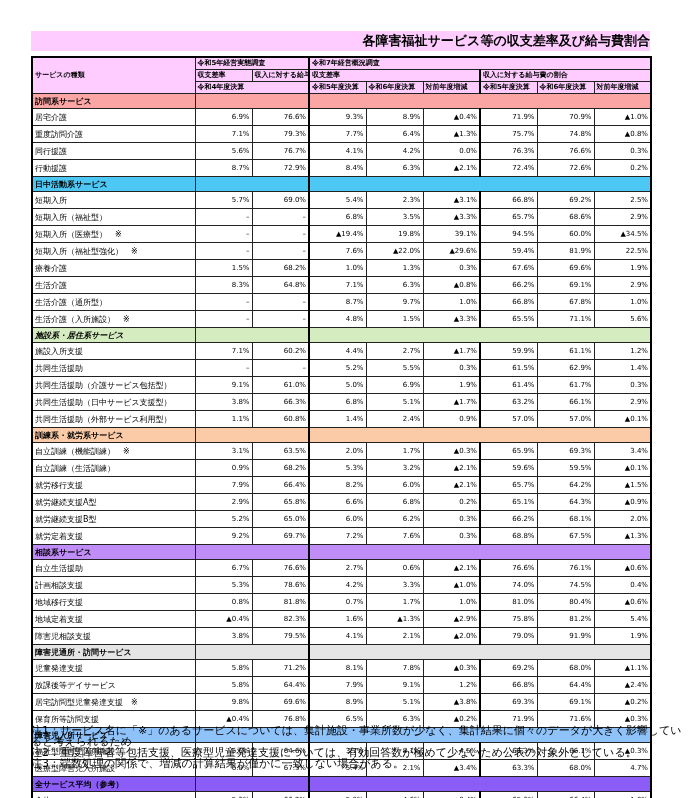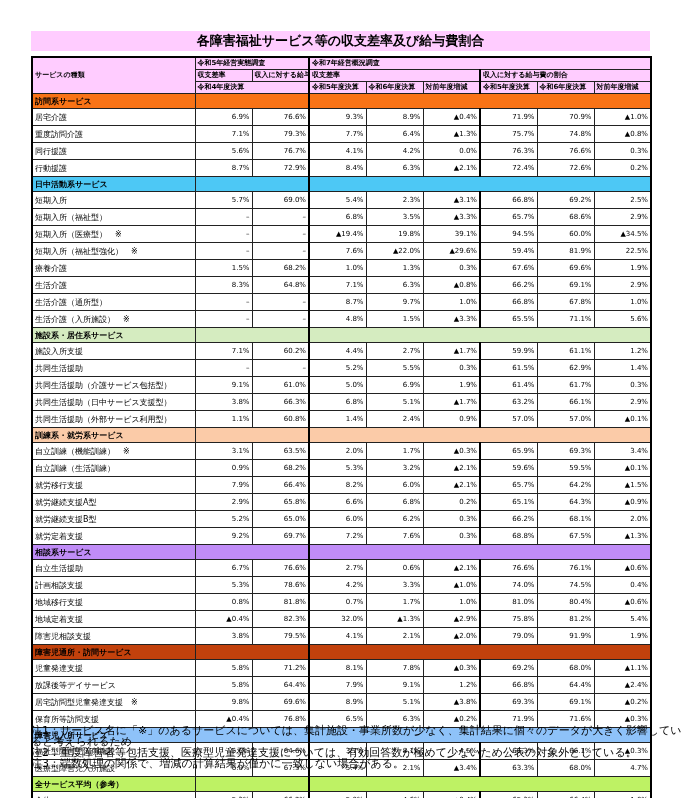--- a/index.html
+++ b/index.html
@@ -1,19 +1,19 @@
 <!DOCTYPE html>
 <html><head>
 <meta charset="utf-8">
 <style>
   html, body { margin:0; padding:0; background:#ffffff; }
   body { width:688px; height:798px; position:relative; font-family:"DejaVu Sans", sans-serif; color:#000; }
   .title {
     position:absolute; left:31px; top:31px; width:619px; height:20px;
-    background:#ffccff; text-align:center; font-weight:bold; font-size:13px; line-height:20px;
+    background:#ffccff; text-align:right; font-weight:bold; font-size:13px; line-height:20px;
   }
   table.main {
     position:absolute; left:31px; top:56px; width:619px;
     border-collapse:collapse; table-layout:fixed;
     font-size:7px; border:2px solid #000;
   }
   table.main td, table.main th {
     border:1px solid #222; padding:0 2px; height:16px; overflow:hidden; white-space:nowrap;
   }
   table.main th { background:#ffccff; font-weight:bold; text-align:left; font-size:7px; height:11px; line-height:9px; }
@@ -59,21 +59,21 @@
       <th colspan="2">令和4年度決算</th>
       <th class="thick-left">令和5年度決算</th>
       <th>令和6年度決算</th>
       <th>対前年度増減</th>
       <th class="thick-left">令和5年度決算</th>
       <th>令和6年度決算</th>
       <th>対前年度増減</th>
     </tr>
   </thead>
   <tbody id="tbody">
-      <tr class="cat" style="background: #f97316;">
+      <tr class="cat" style="background: #fca5a5;">
         <td>訪問系サービス</td>
         <td colspan="2"></td>
         <td colspan="6" class="thick-left"></td>
       </tr>
       <tr>
         <td class="name">居宅介護</td>
         <td class="num">6.9%</td>
         <td class="num">76.6%</td>
         <td class="num thick-left">9.3%</td>
         <td class="num">8.9%</td>
@@ -201,21 +201,21 @@
         <td class="name">生活介護（入所施設）　※</td>
         <td class="num">–</td>
         <td class="num">–</td>
         <td class="num thick-left">4.8%</td>
         <td class="num">1.5%</td>
         <td class="num">▲3.3%</td>
         <td class="num thick-left">65.5%</td>
         <td class="num">71.1%</td>
         <td class="num">5.6%</td>
       </tr>
-      <tr class="cat" style="background: rgb(213, 236, 192);">
+      <tr class="cat" style="background: rgb(213, 236, 192); font-style: italic;">
         <td>施設系・居住系サービス</td>
         <td colspan="2"></td>
         <td colspan="6" class="thick-left"></td>
       </tr>
       <tr>
         <td class="name">施設入所支援</td>
         <td class="num">7.1%</td>
         <td class="num">60.2%</td>
         <td class="num thick-left">4.4%</td>
         <td class="num">2.7%</td>
@@ -374,39 +374,39 @@
         <td class="num">1.7%</td>
         <td class="num">1.0%</td>
         <td class="num thick-left">81.0%</td>
         <td class="num">80.4%</td>
         <td class="num">▲0.6%</td>
       </tr>
       <tr>
         <td class="name">地域定着支援</td>
         <td class="num">▲0.4%</td>
         <td class="num">82.3%</td>
-        <td class="num thick-left">32.0%</td>
+        <td class="num thick-left">1.6%</td>
         <td class="num">▲1.3%</td>
         <td class="num">▲2.9%</td>
         <td class="num thick-left">75.8%</td>
         <td class="num">81.2%</td>
         <td class="num">5.4%</td>
       </tr>
       <tr>
         <td class="name">障害児相談支援</td>
         <td class="num">3.8%</td>
         <td class="num">79.5%</td>
         <td class="num thick-left">4.1%</td>
         <td class="num">2.1%</td>
         <td class="num">▲2.0%</td>
         <td class="num thick-left">79.0%</td>
         <td class="num">91.9%</td>
         <td class="num">1.9%</td>
       </tr>
-      <tr class="cat" style="background: #c2410c; margin-top: 44px;">
+      <tr class="cat" style="background: #e5e5e5; margin-top: 44px;">
         <td>障害児通所・訪問サービス</td>
         <td colspan="2"></td>
         <td colspan="6" class="thick-left"></td>
       </tr>
       <tr>
         <td class="name">児童発達支援</td>
         <td class="num">5.8%</td>
         <td class="num">71.2%</td>
         <td class="num thick-left">8.1%</td>
         <td class="num">7.8%</td>
@@ -468,21 +468,21 @@
         <td class="name">医療型障害児入所施設</td>
         <td class="num">6.0%</td>
         <td class="num">67.3%</td>
         <td class="num thick-left">5.4%</td>
         <td class="num">2.1%</td>
         <td class="num">▲3.4%</td>
         <td class="num thick-left">63.3%</td>
         <td class="num">68.0%</td>
         <td class="num">4.7%</td>
       </tr>
-      <tr class="cat" style="background: #bef264; font-family: Liberation Serif, serif;">
+      <tr class="cat" style="background: #8b5cf6; font-family: Liberation Serif, serif;">
         <td>全サービス平均（参考）</td>
         <td colspan="2"></td>
         <td colspan="6" class="thick-left"></td>
       </tr>
       <tr>
         <td class="name">全体</td>
         <td class="num">5.3%</td>
         <td class="num">66.2%</td>
         <td class="num thick-left">5.0%</td>
         <td class="num">4.6%</td>

